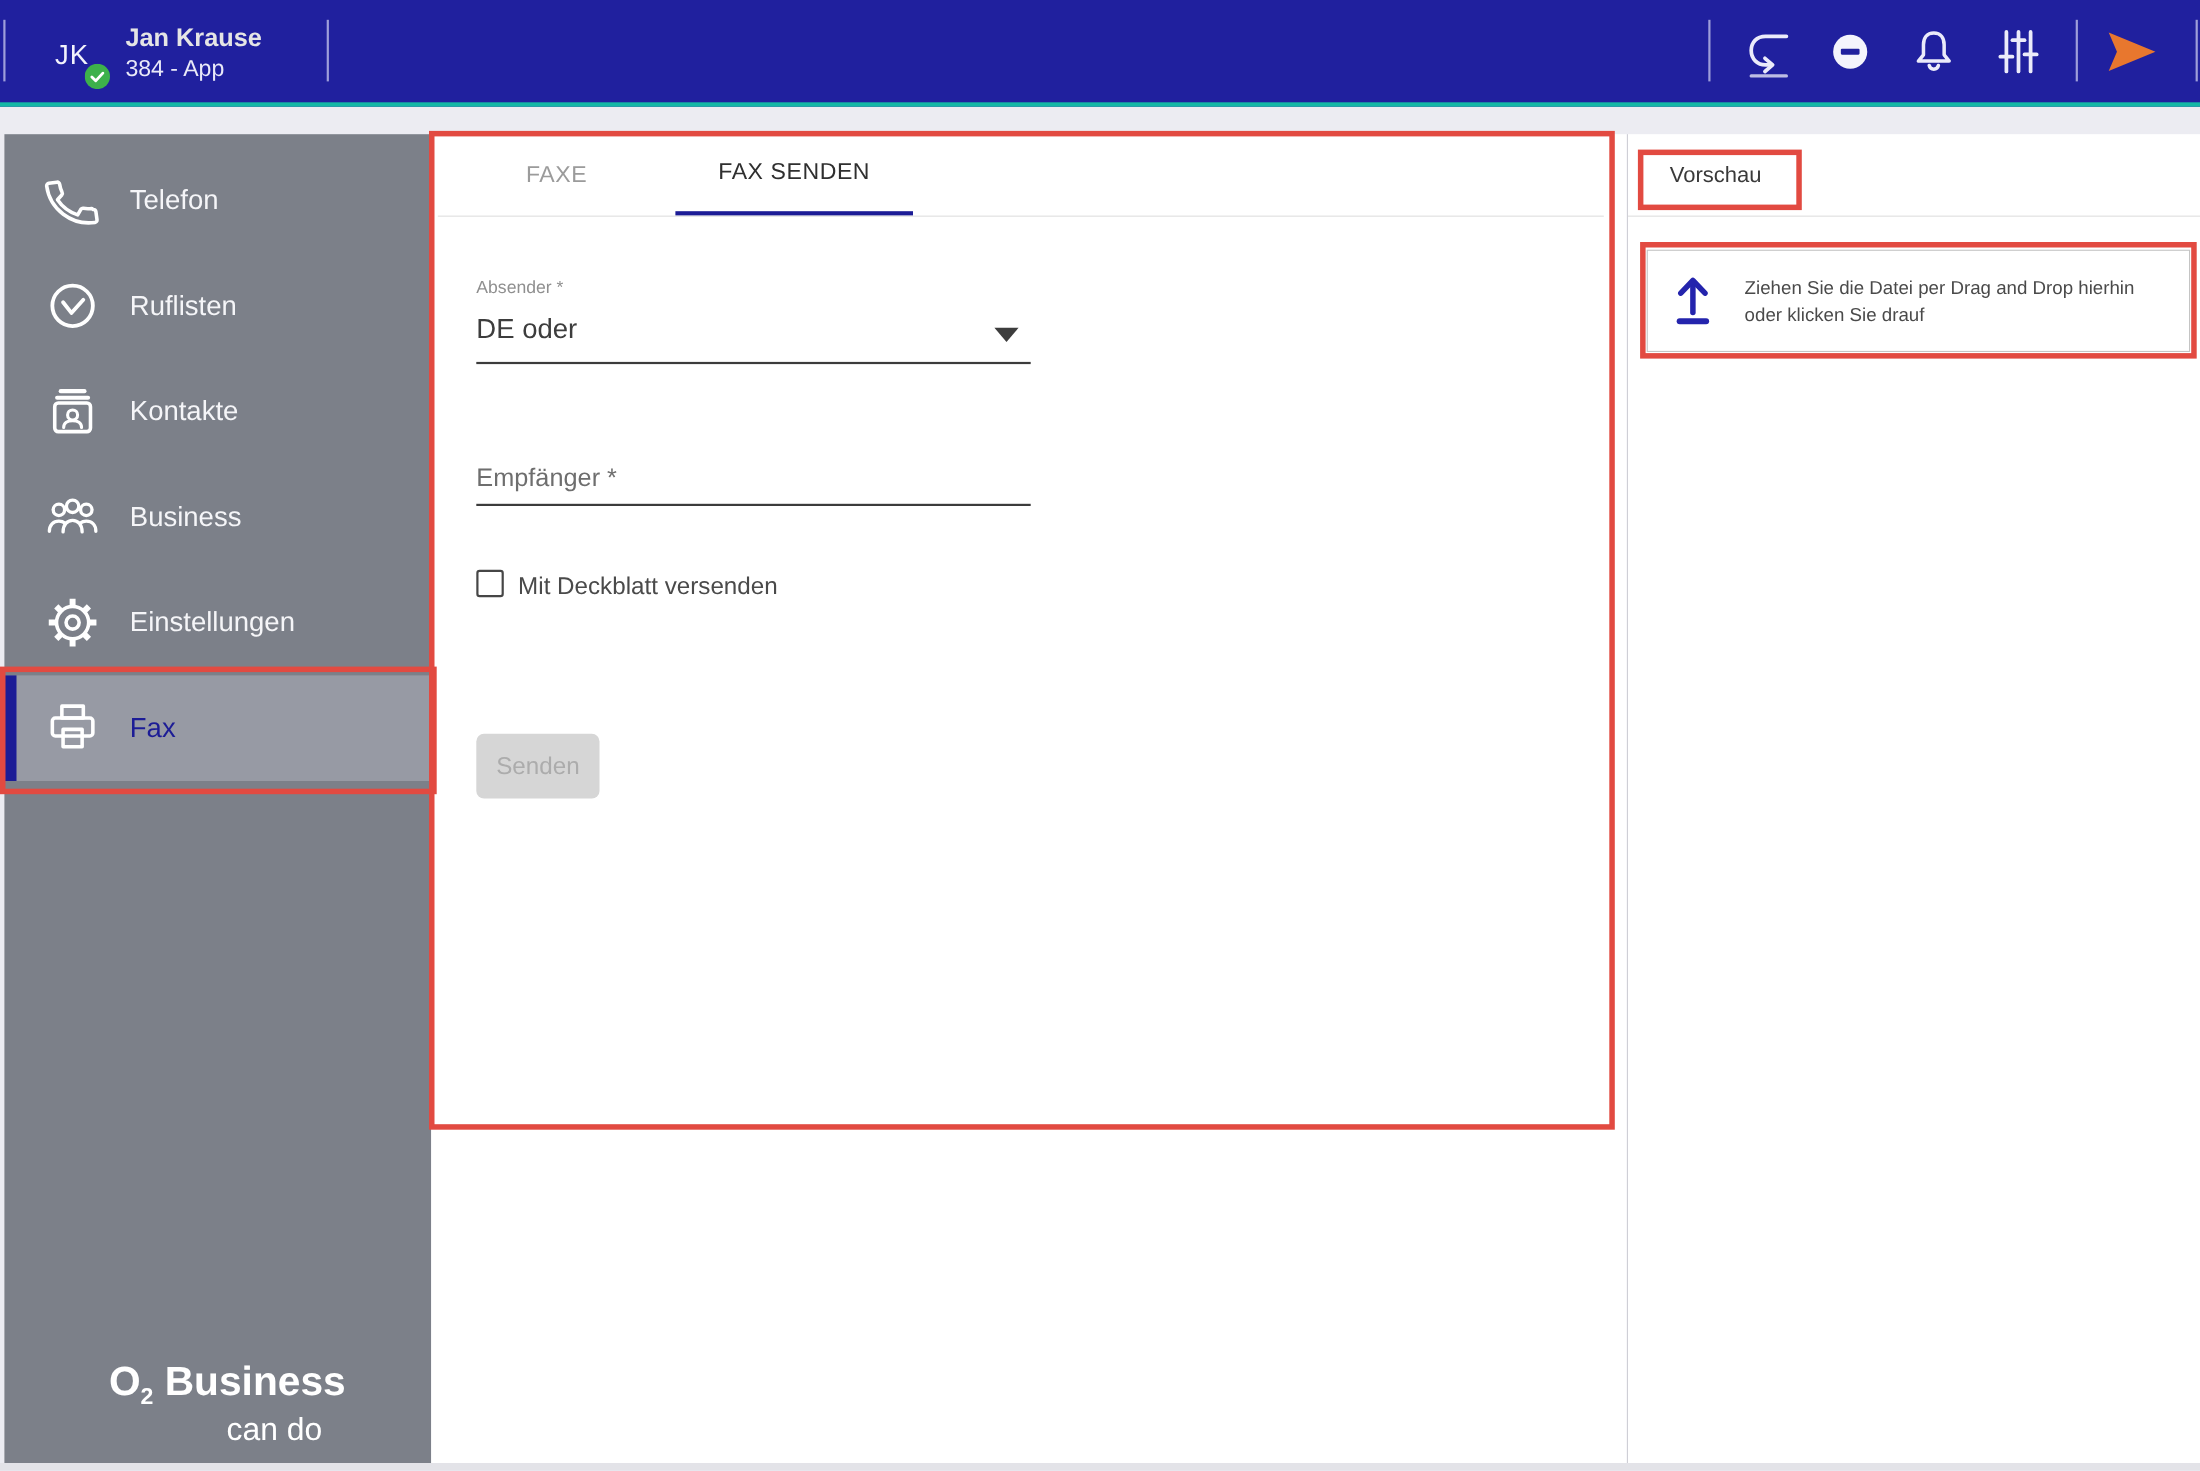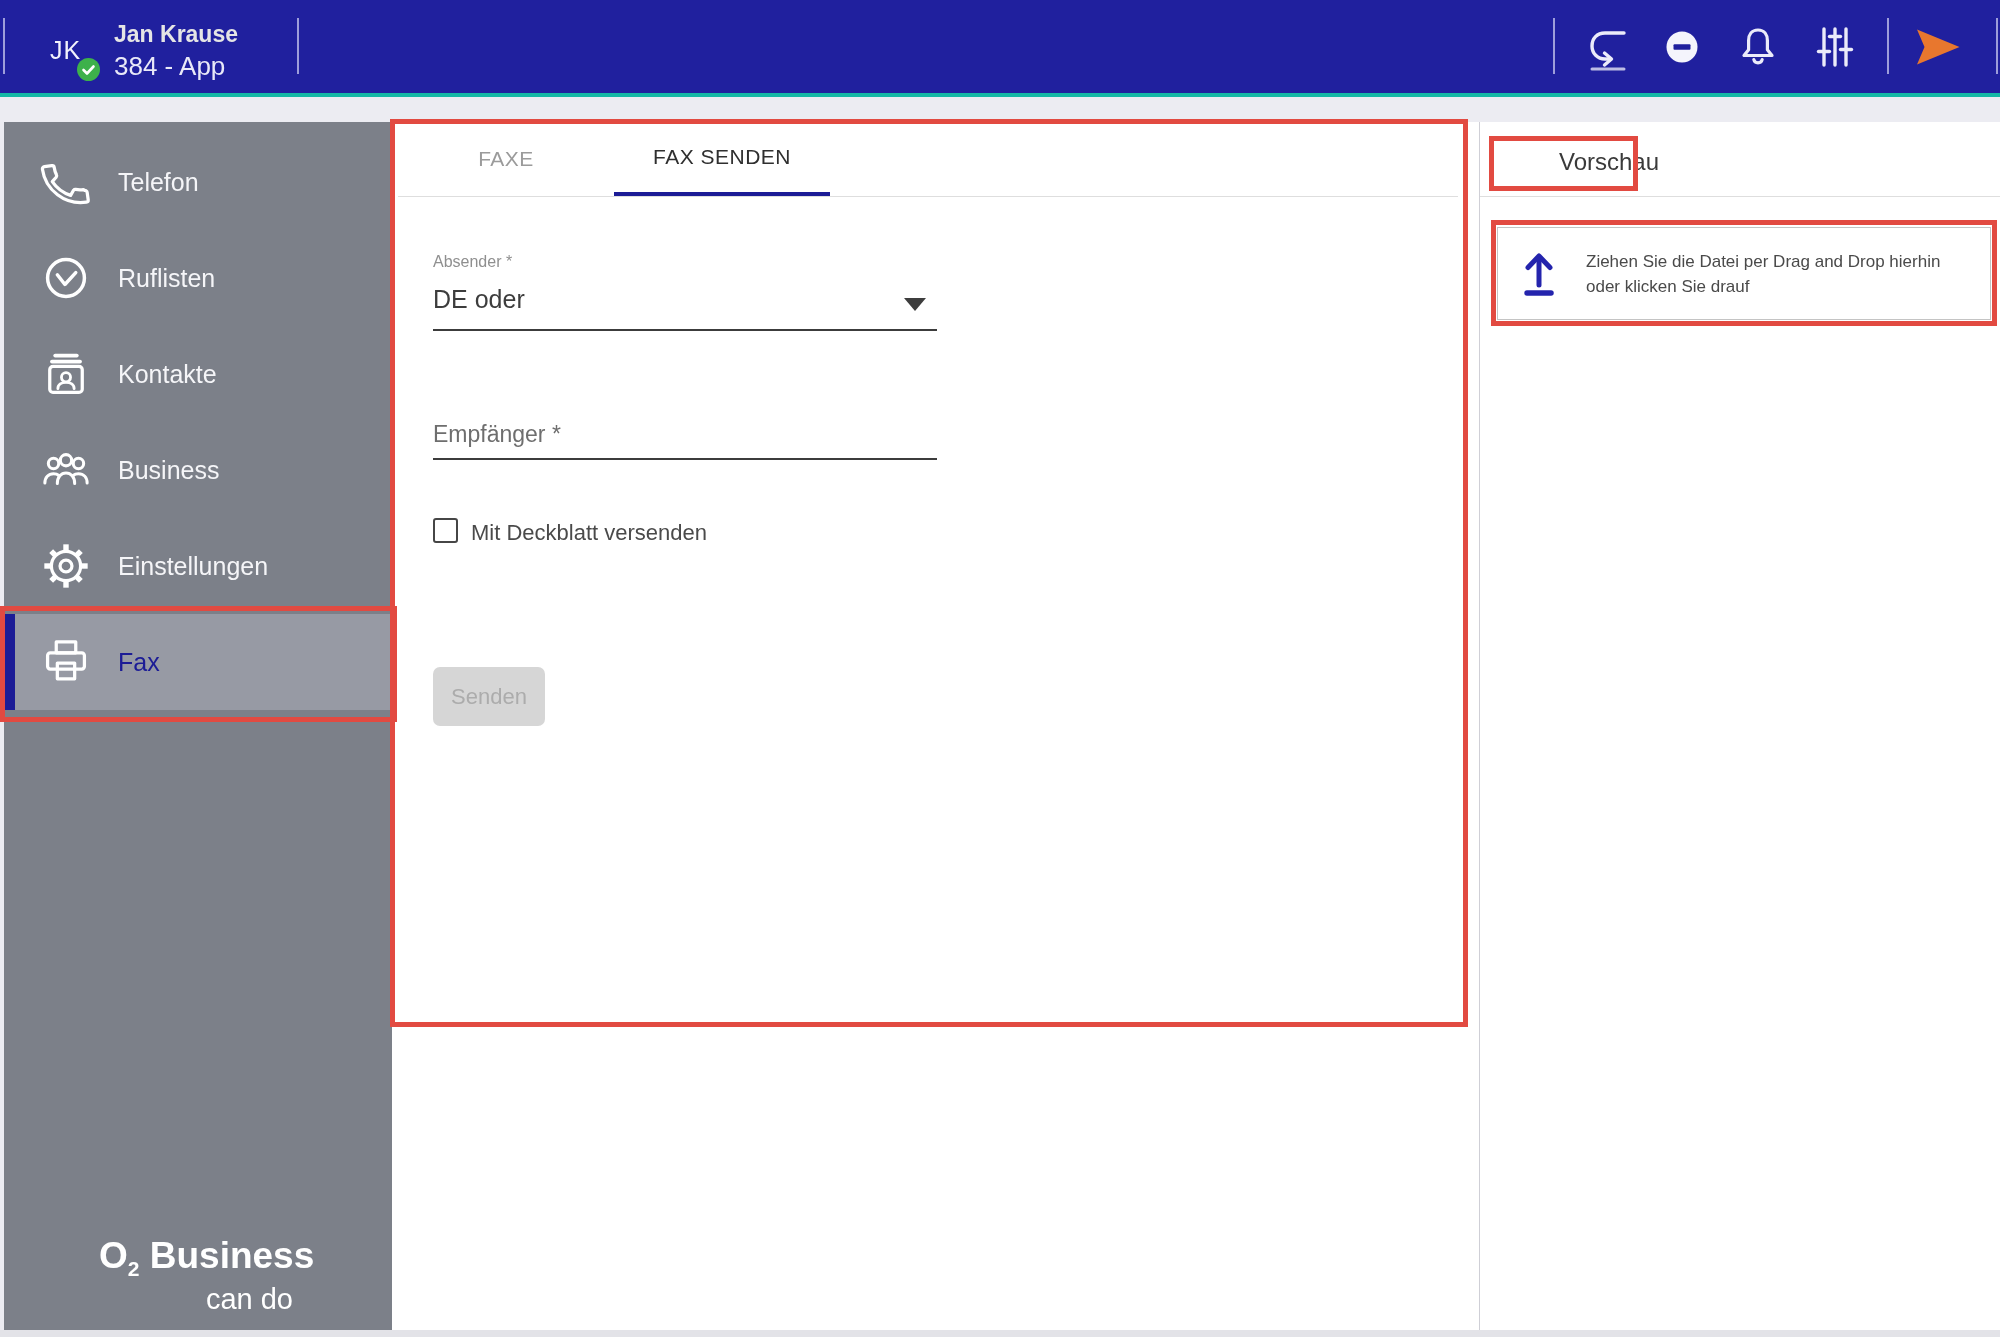--- a/index.html
+++ b/index.html
@@ -8,21 +8,21 @@
   .canvas { position:relative; width:2000px; height:1337px; background:#ececf2; overflow:hidden; }
 
   
   .topbar { position:absolute; left:0; top:0; width:2000px; height:97px;
             background:#20209e; border-bottom:4px solid #14b8a6; }
   .tb-divider { position:absolute; top:18px; height:56px; width:2px; background:rgba(200,200,238,.75); }
   .user-chip { position:absolute; left:40px; top:14px; width:250px; height:70px; cursor:pointer; }
   .user-initials { position:absolute; left:10px; top:22px; font-size:25px; color:#f2f2fc; letter-spacing:1px; }
   .presence-badge { position:absolute; left:37px; top:44px; width:23px; height:23px; }
   .user-name { position:absolute; left:74px; top:7px; font-size:23px; font-weight:bold; color:#e5e5e5; }
-  .user-sub  { position:absolute; left:74px; top:37px; font-size:26px; color:#e9e9f8; }
+  .user-sub  { position:absolute; left:74px; top:37px; font-size:21px; color:#e9e9f8; }
   .tb-icon { position:absolute; top:22px; width:48px; height:50px; cursor:pointer; }
 
   
   .sidebar { position:absolute; left:4px; top:122px; width:388px; height:1208px; background:#7c8089; }
   .center-panel { position:absolute; left:392px; top:122px; width:1087px; height:1208px; background:#ffffff; }
   .right-panel { position:absolute; left:1480px; top:122px; width:520px; height:1208px; background:#ffffff; }
   .v-divider { position:absolute; left:1479px; top:122px; width:1px; height:1208px; background:#cfcfd6; }
   .bottom-strip { position:absolute; left:0; top:1330px; width:2000px; height:7px; background:#e3e3e8; }
 
   
@@ -50,21 +50,21 @@
   .caret-down { position:absolute; width:0; height:0; border-left:11px solid transparent;
                 border-right:11px solid transparent; border-top:13px solid #3d3d3d; cursor:pointer; }
   .placeholder { position:absolute; font-size:23px; color:#6e6e6e; cursor:text; }
   .checkbox { position:absolute; width:25px; height:25px; border:2.5px solid #464646; border-radius:3px;
               background:#fff; cursor:pointer; }
   .checkbox-label { position:absolute; font-size:22px; color:#4a4a4a; }
   .send-btn { position:absolute; width:112px; height:59px; background:#d6d6d6; border:none; border-radius:7px;
               font-size:22px; color:#acacac; font-family:inherit; }
 
   
-  .preview-title { position:absolute; left:38px; top:26px; font-size:24px; color:#3a3a3a;margin-left:41px; }
+  .preview-title { position:absolute; left:38px; top:26px; font-size:20px; color:#3a3a3a; }
   .dropzone { position:absolute; left:17px; top:105px; width:494px; height:93px; background:#fff;
               border:1px solid #c4c4c4; display:flex; align-items:center; padding-left:22px; cursor:pointer; }
   .dropzone-text { margin-left:28px; font-size:17px; line-height:25px; color:#4a4a4a; }
 
   
   .annotation { position:absolute; border:5px solid #e24a41; pointer-events:none; z-index:50; }
 </style>
 </head>
 <body>
 

